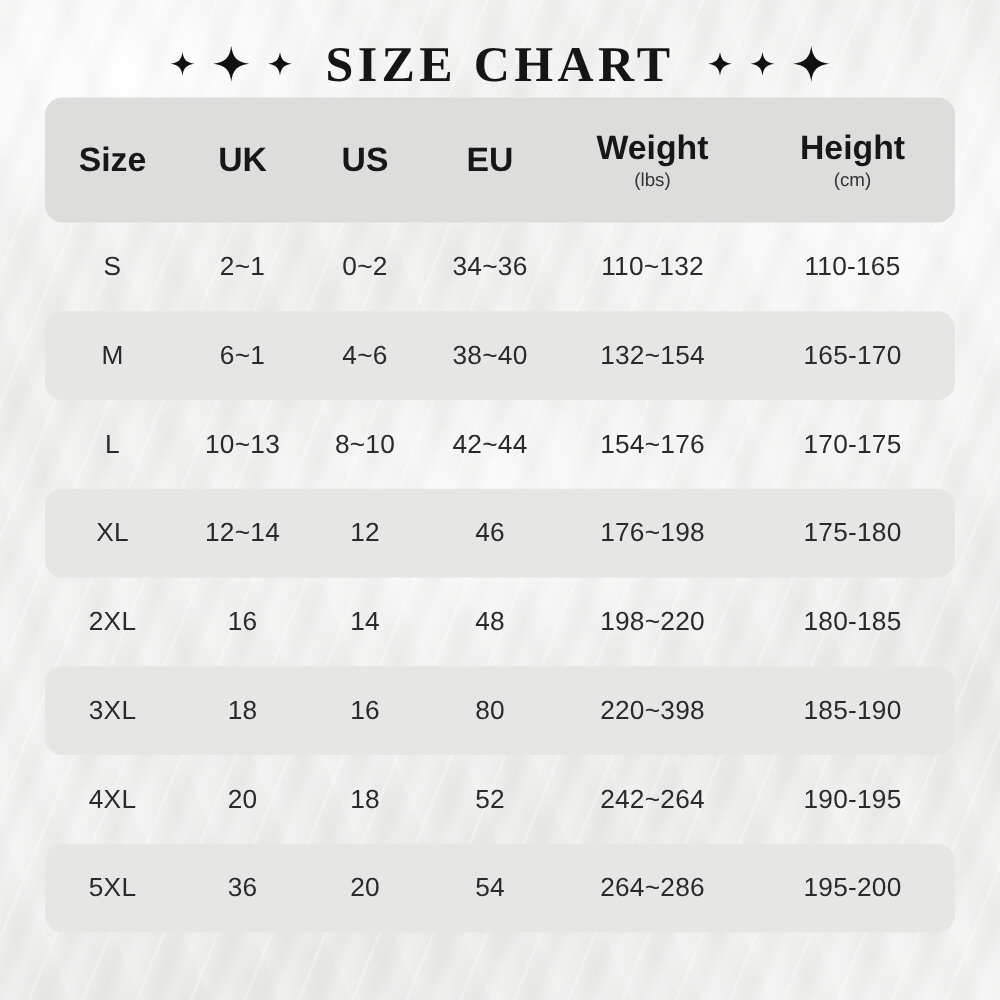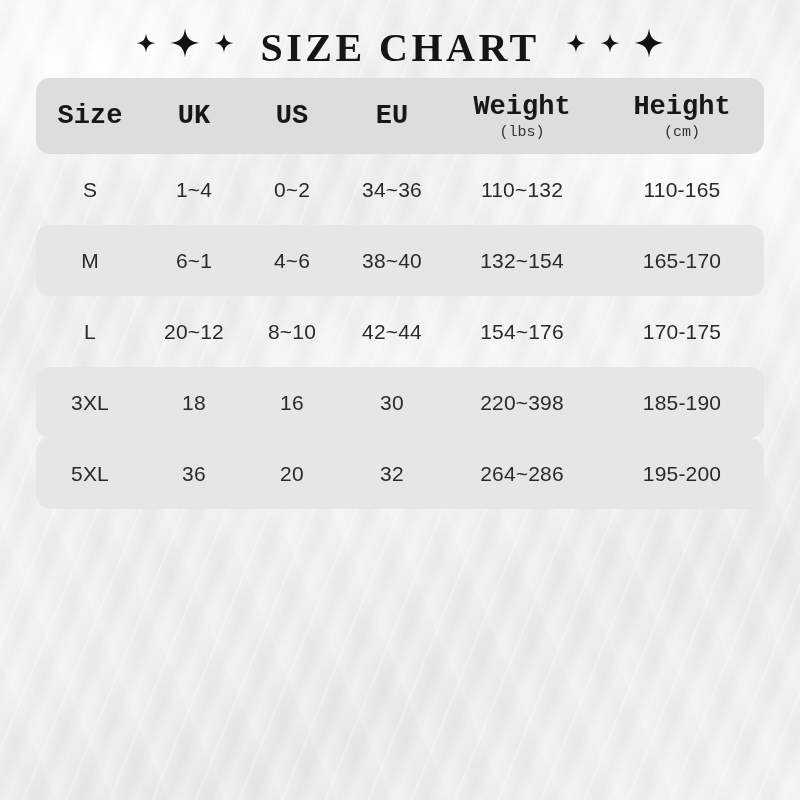--- a/index.html
+++ b/index.html
@@ -41,23 +41,24 @@
     position: relative;
     z-index: 1;
     width: 800px;
     height: 800px;
     box-sizing: border-box;
   }
 
   
   .header {
     display: flex;
+    align-items: center;
     justify-content: center;
     gap: 26px;
-    padding-top: 24px;
+    padding-top: 40px;
     height: 62px;
     box-sizing: border-box;
   }
   .sparkles {
     display: flex;
     align-items: center;
     gap: 14px;
   }
   .sparkle {
     display: block;
@@ -84,26 +85,26 @@
     table-layout: fixed;
   }
   .chart-table col.c-size   { width: 108px; }
   .chart-table col.c-uk     { width: 100px; }
   .chart-table col.c-us     { width: 96px;  }
   .chart-table col.c-eu     { width: 104px; }
   .chart-table col.c-weight { width: 156px; }
   .chart-table col.c-height { width: 164px; }
 
   thead th {
-    font-family: Liberation Mono, monospace;
+    font-family: Liberation Sans, sans-serif;
     font-weight: 700;
     font-size: 27px;
     color: #171717;
     background: #dddddb;
-    height: 76px;
+    height: 100px;
     vertical-align: middle;
     text-align: center;
     padding: 0;
   }
   thead th .unit {
     display: block;
     font-size: 15px;
     font-weight: 400;
     margin-top: 2px;
     color: #333333;
@@ -219,55 +220,79 @@
           </th>
           <th>
             <span>Height</span>
             <span class="unit">(cm)</span>
           </th>
         </tr>
       </thead>
       <tbody>
         <tr>
           <td>S</td>
-          <td>1~4</td>
+          <td>2~1</td>
           <td>0~2</td>
           <td>34~36</td>
           <td>110~132</td>
           <td>110-165</td>
         </tr>
         <tr class="shaded">
           <td>M</td>
           <td>6~1</td>
           <td>4~6</td>
           <td>38~40</td>
           <td>132~154</td>
           <td>165-170</td>
         </tr>
         <tr>
           <td>L</td>
-          <td>20~12</td>
+          <td>10~13</td>
           <td>8~10</td>
           <td>42~44</td>
           <td>154~176</td>
           <td>170-175</td>
         </tr>
         <tr class="shaded">
+          <td>XL</td>
+          <td>12~14</td>
+          <td>12</td>
+          <td>46</td>
+          <td>176~198</td>
+          <td>175-180</td>
+        </tr>
+        <tr>
+          <td>2XL</td>
+          <td>16</td>
+          <td>14</td>
+          <td>48</td>
+          <td>198~220</td>
+          <td>180-185</td>
+        </tr>
+        <tr class="shaded">
           <td>3XL</td>
           <td>18</td>
           <td>16</td>
-          <td>30</td>
+          <td>80</td>
           <td>220~398</td>
           <td>185-190</td>
+        </tr>
+        <tr>
+          <td>4XL</td>
+          <td>20</td>
+          <td>18</td>
+          <td>52</td>
+          <td>242~264</td>
+          <td>190-195</td>
         </tr>
         <tr class="shaded">
           <td>5XL</td>
           <td>36</td>
           <td>20</td>
-          <td>32</td>
+          <td>54</td>
           <td>264~286</td>
           <td>195-200</td>
         </tr>
       </tbody>
     </table>
   </div>
 
 </div>
 
 </body></html>

